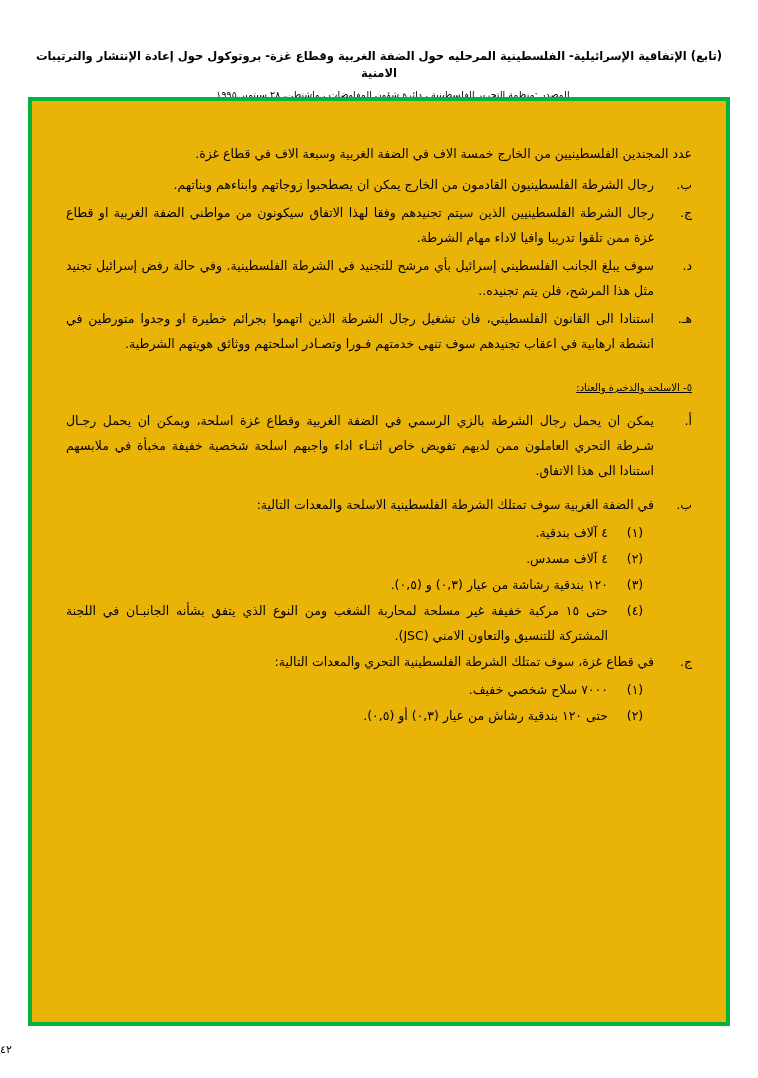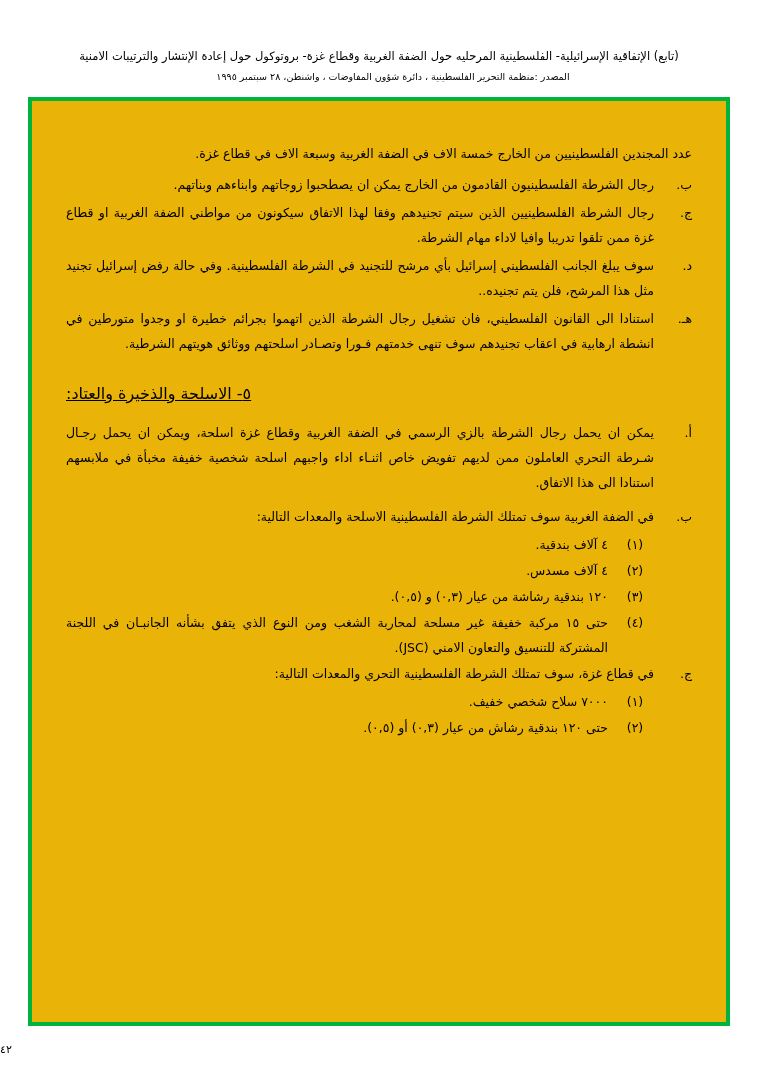--- a/index.html
+++ b/index.html
@@ -22,21 +22,21 @@
   }
   .header {
     position: absolute;
     top: 48px;
     left: 0;
     right: 0;
     text-align: center;
   }
   .header-title {
     font-size: 11.5px;
-    font-weight: normal;
+    font-weight: bold;
     letter-spacing: 0px;
     line-height: 1.5;
     padding: 0 28px;
     direction: rtl;
   }
   .header-sub {
     font-size: 9.5px;
     font-weight: normal;
     margin-top: 6px;
     direction: rtl;
@@ -79,23 +79,23 @@
     text-align: justify;
     text-justify: inter-word;
   }
   .lead {
     margin-bottom: 6px;
     text-align: justify;
   }
   .section-head {
     margin-top: 22px;
     margin-bottom: 10px;
-    font-size: 16px;
+    font-size: 10px;
     text-decoration: underline;
-    text-align: left;
+    text-align: right;
     font-weight: normal;
   }
   .subitem {
     display: flex;
     flex-direction: row;
     margin-bottom: 1px;
   }
   .subitem .marker {
     flex: 0 0 46px;
     text-align: center;

